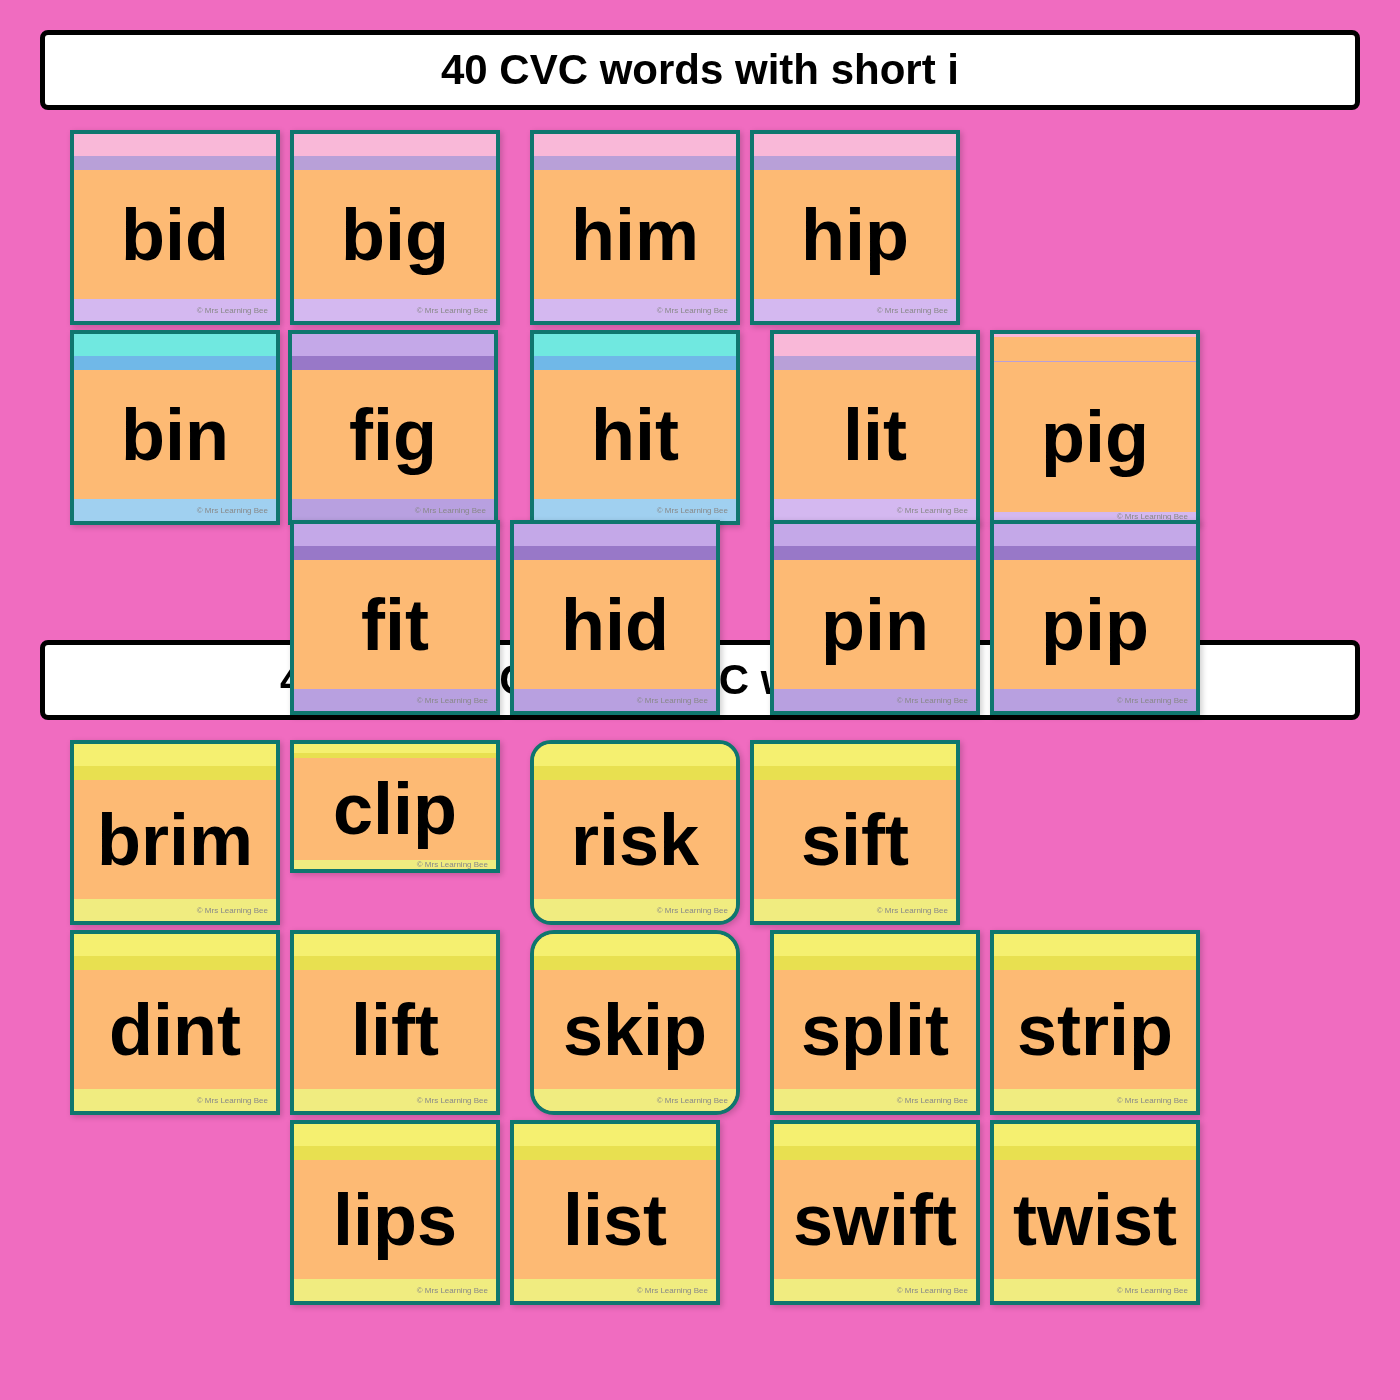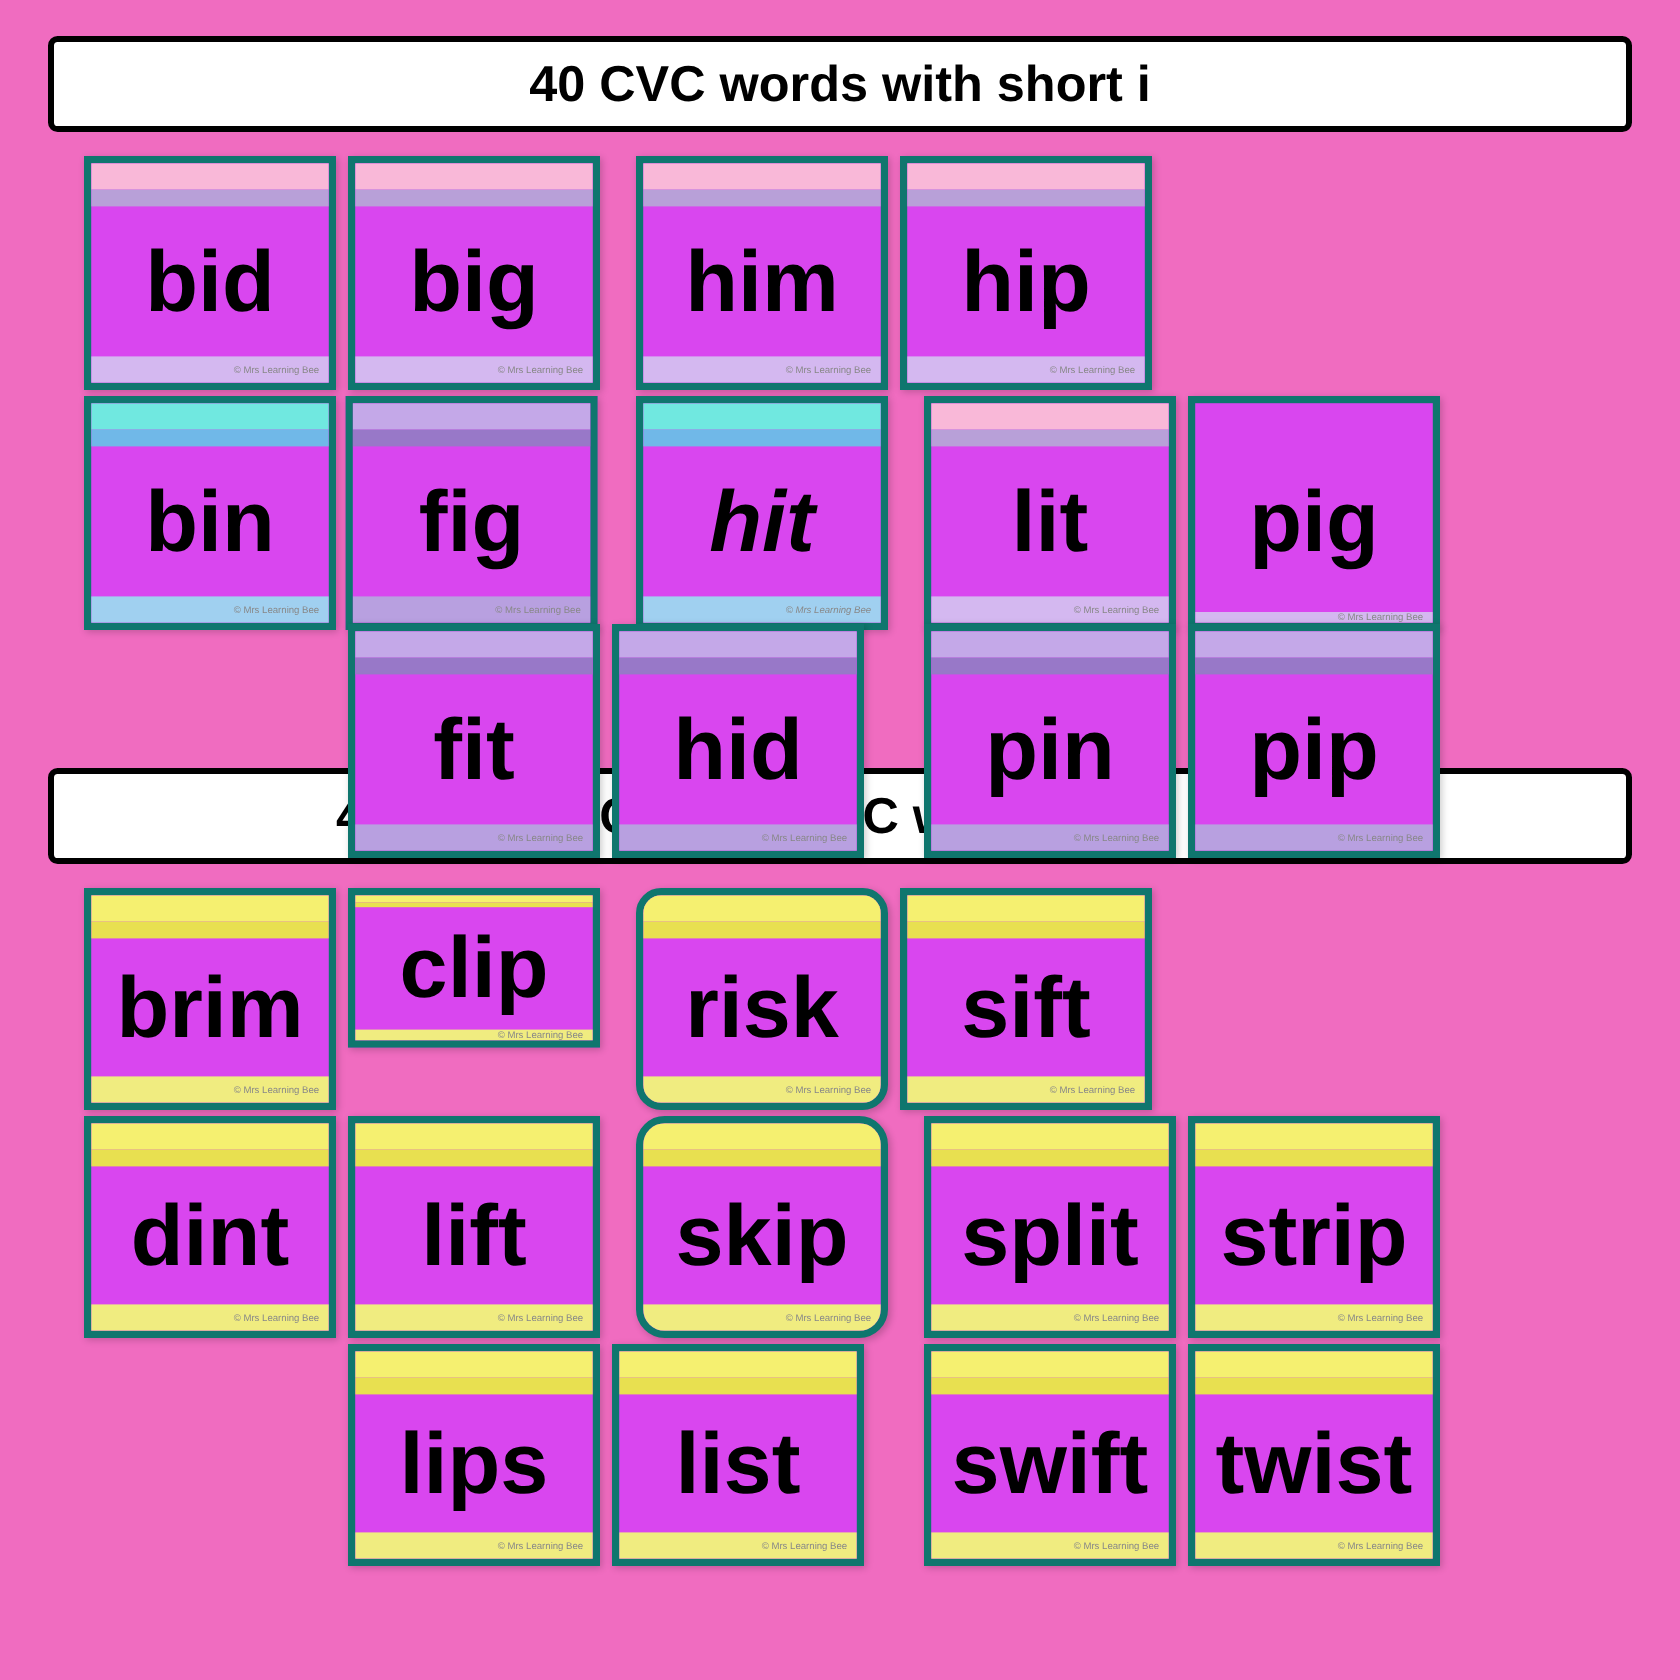--- a/index.html
+++ b/index.html
@@ -33,22 +33,22 @@
       font-weight: 900;
       font-family: Arial Black, Arial, sans-serif;
       color: black;
       align-self: center;
       line-height: 1.1;
     }
 
     
     .word-card {
       position: absolute;
-      background: #d946ef;
-      border: 6px solid #0f766e;
+      background: #fdba74;
+      border: 4px solid #0f766e;
       box-shadow: 2px 2px 6px rgba(0,0,0,0.2);
       display: flex;
       flex-direction: column;
       overflow: hidden;
     }
 
     .card-top-bar {
       height: 22px;
       width: 100%;
     }
@@ -171,21 +171,21 @@
         </div>
       </div>
       <div class="word-card cvc-card-purple" style="left: 248px; top: 200px; width: 210px; height: 195px;">
         <div class="card-top-bar"></div>
         <div class="card-middle-bar"></div>
         <div class="card-word">fig</div>
         <div class="card-footer">
           <span class="copyright">© Mrs Learning Bee</span>
         </div>
       </div>
-      <div class="word-card cvc-card-teal" style="left: 490px; top: 200px; width: 210px; height: 195px; font-style: italic;">
+      <div class="word-card cvc-card-teal" style="left: 490px; top: 200px; width: 210px; height: 195px;">
         <div class="card-top-bar"></div>
         <div class="card-middle-bar"></div>
         <div class="card-word">hit</div>
         <div class="card-footer">
           <span class="copyright">© Mrs Learning Bee</span>
         </div>
       </div>
       <div class="word-card cvc-card" style="left: 730px; top: 200px; width: 210px; height: 195px;">
         <div class="card-top-bar"></div>
         <div class="card-middle-bar"></div>

